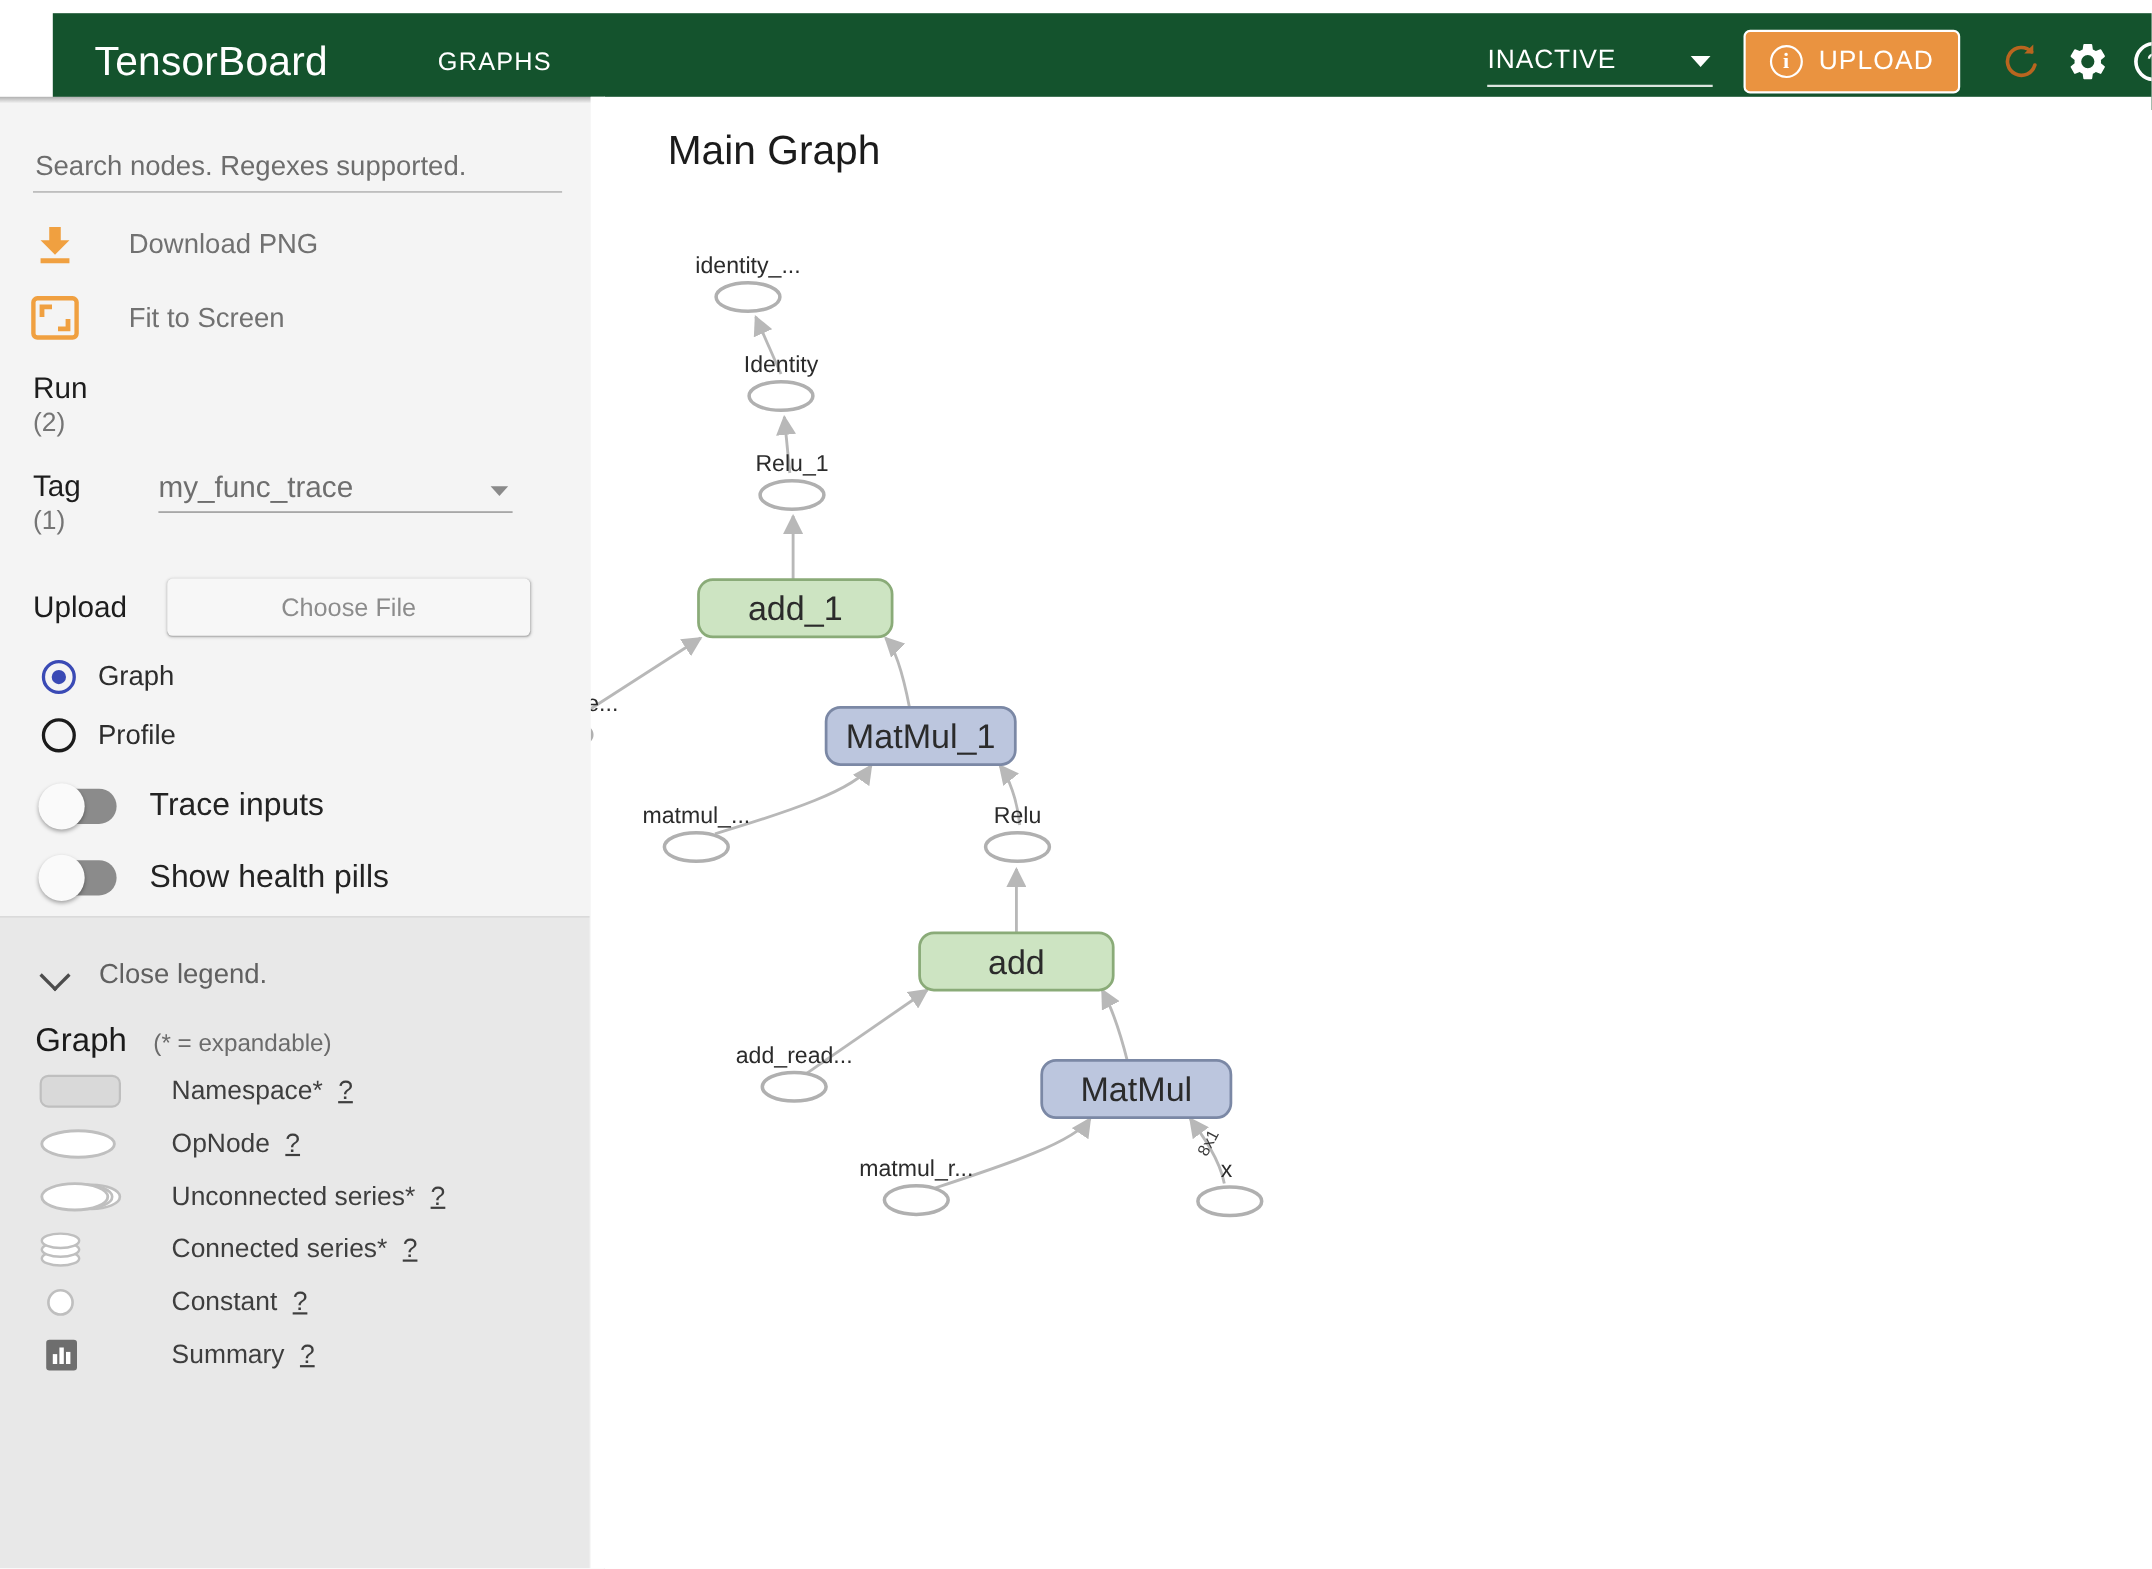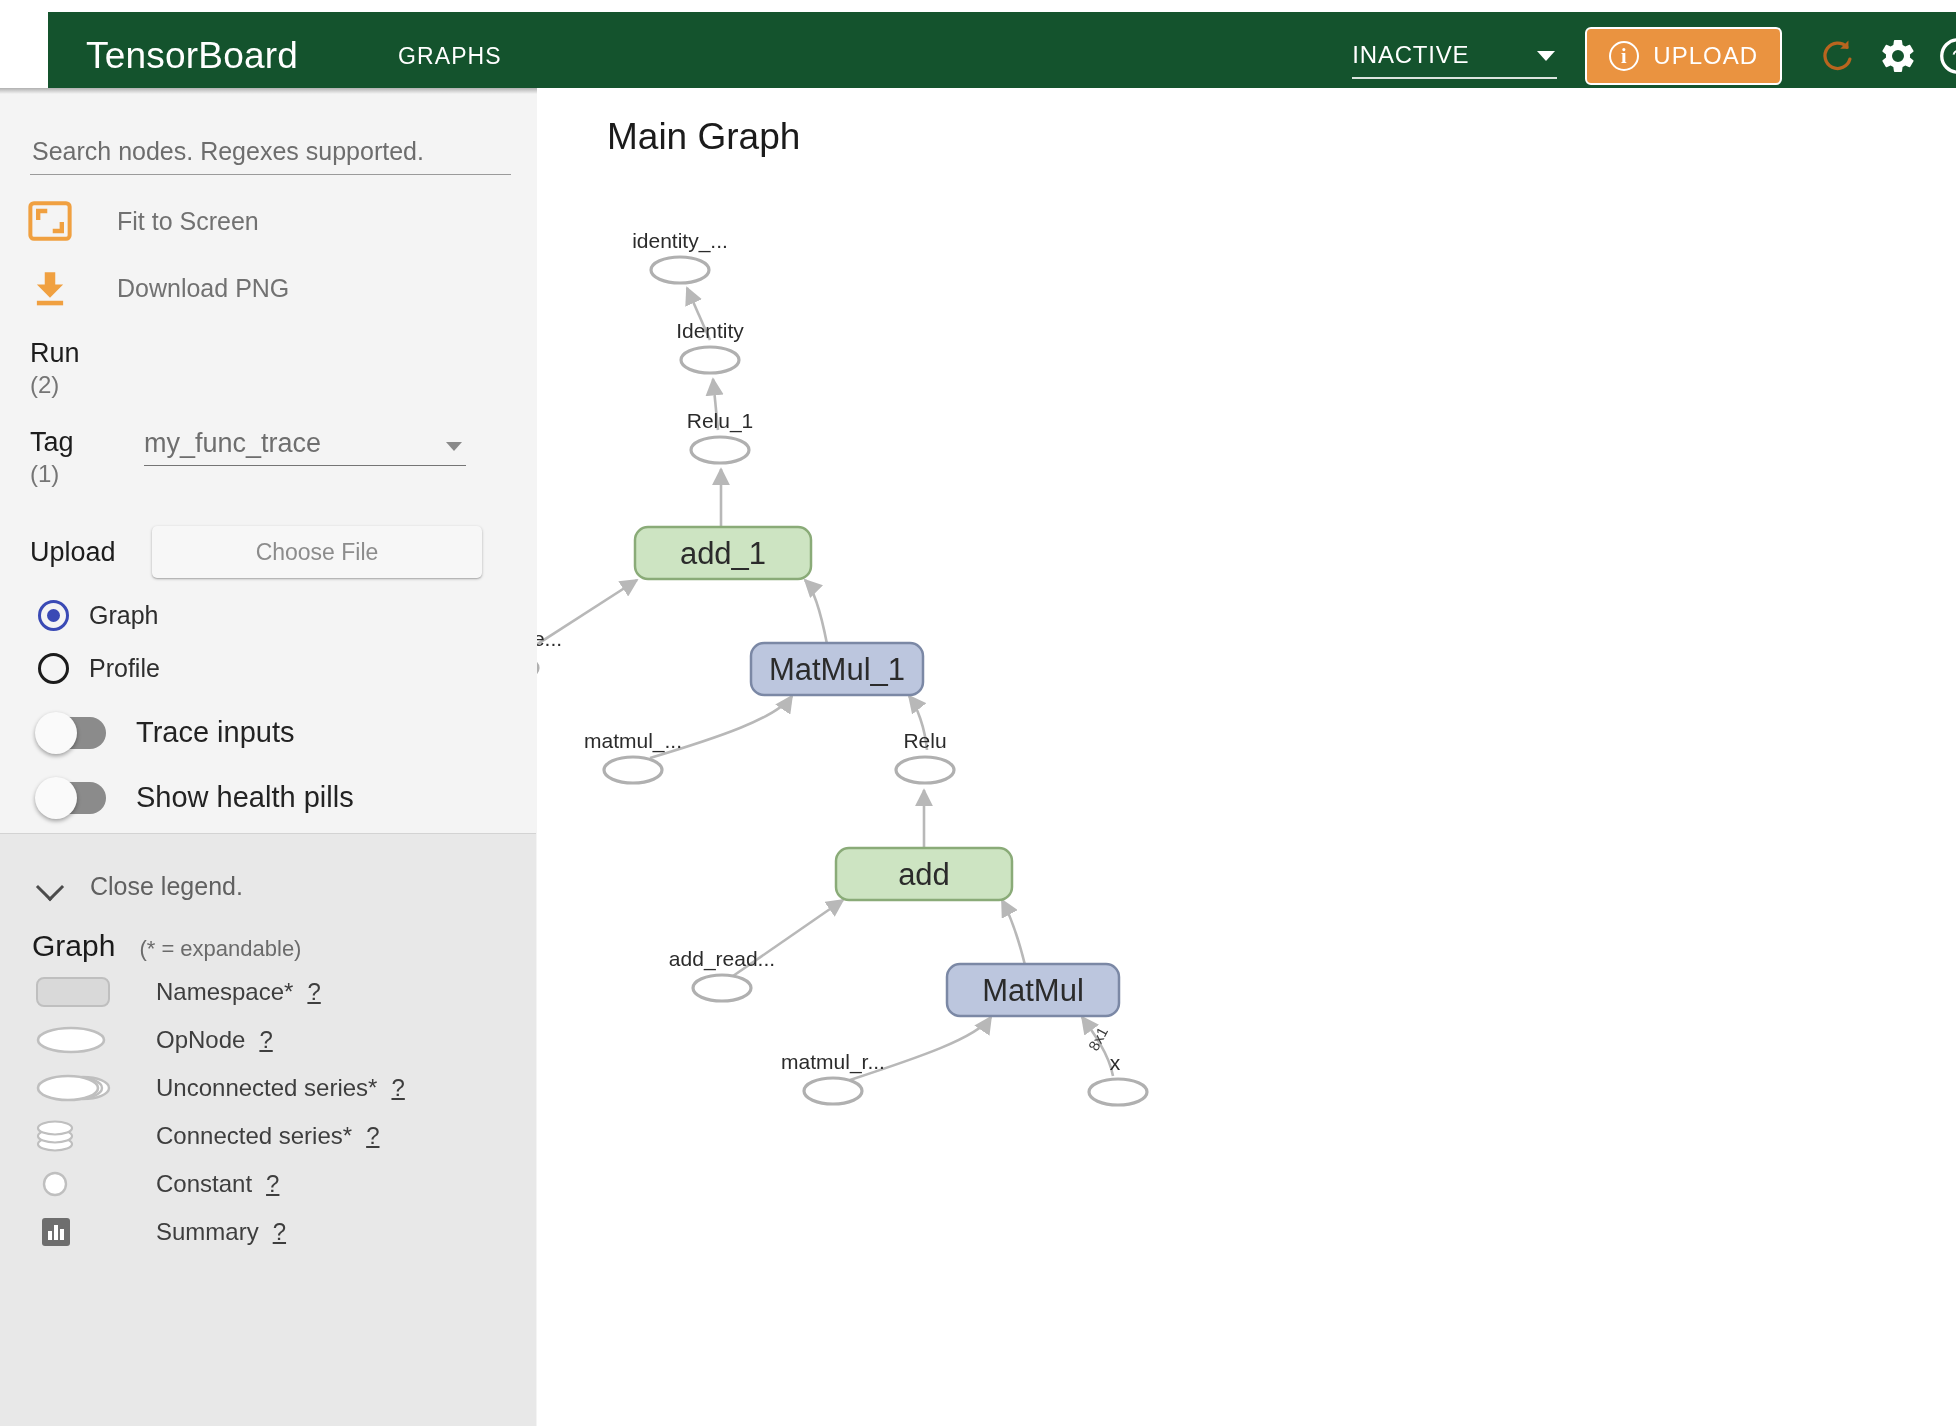--- a/index.html
+++ b/index.html
@@ -260,37 +260,37 @@
   </div>
 
   <div class="sidebar">
 
     <div class="search-wrap">
       <input class="search-input" type="text" placeholder="Search nodes. Regexes supported." style="">
     </div>
 
     <div class="sb-action">
       <span class="ico">
+        <svg width="44" height="42" viewBox="0 0 24 24">
+          <path d="M9 3 h6 v7 h4.5 L12 17.5 L4.5 10 H9 Z" fill="#f0a040"></path>
+          <rect x="4.5" y="19.3" width="15" height="2.6" fill="#f0a040"></rect>
+        </svg>
+      </span>
+      <span class="lbl">Download PNG</span>
+    </div>
+
+    <div class="sb-action">
+      <span class="ico">
         <svg width="44" height="40" viewBox="0 0 24 22">
           <rect x="1.2" y="1.2" width="21.6" height="19.6" rx="2" fill="none" stroke="#f0a040" stroke-width="2.2"></rect>
           <path d="M5.5 9.3 V5.5 H9.3" fill="none" stroke="#f0a040" stroke-width="2.4" stroke-linecap="square"></path>
           <path d="M18.5 12.7 V16.5 H14.7" fill="none" stroke="#f0a040" stroke-width="2.4" stroke-linecap="square"></path>
         </svg>
       </span>
       <span class="lbl">Fit to Screen</span>
-    </div>
-
-    <div class="sb-action">
-      <span class="ico">
-        <svg width="44" height="42" viewBox="0 0 24 24">
-          <path d="M9 3 h6 v7 h4.5 L12 17.5 L4.5 10 H9 Z" fill="#f0a040"></path>
-          <rect x="4.5" y="19.3" width="15" height="2.6" fill="#f0a040"></rect>
-        </svg>
-      </span>
-      <span class="lbl">Download PNG</span>
     </div>
 
     <div class="row-field">
       <div class="fl-name">
         <span>Run</span>
         <span class="fl-count">(2)</span>
       </div>
     </div>
 
     <div class="row-field">

